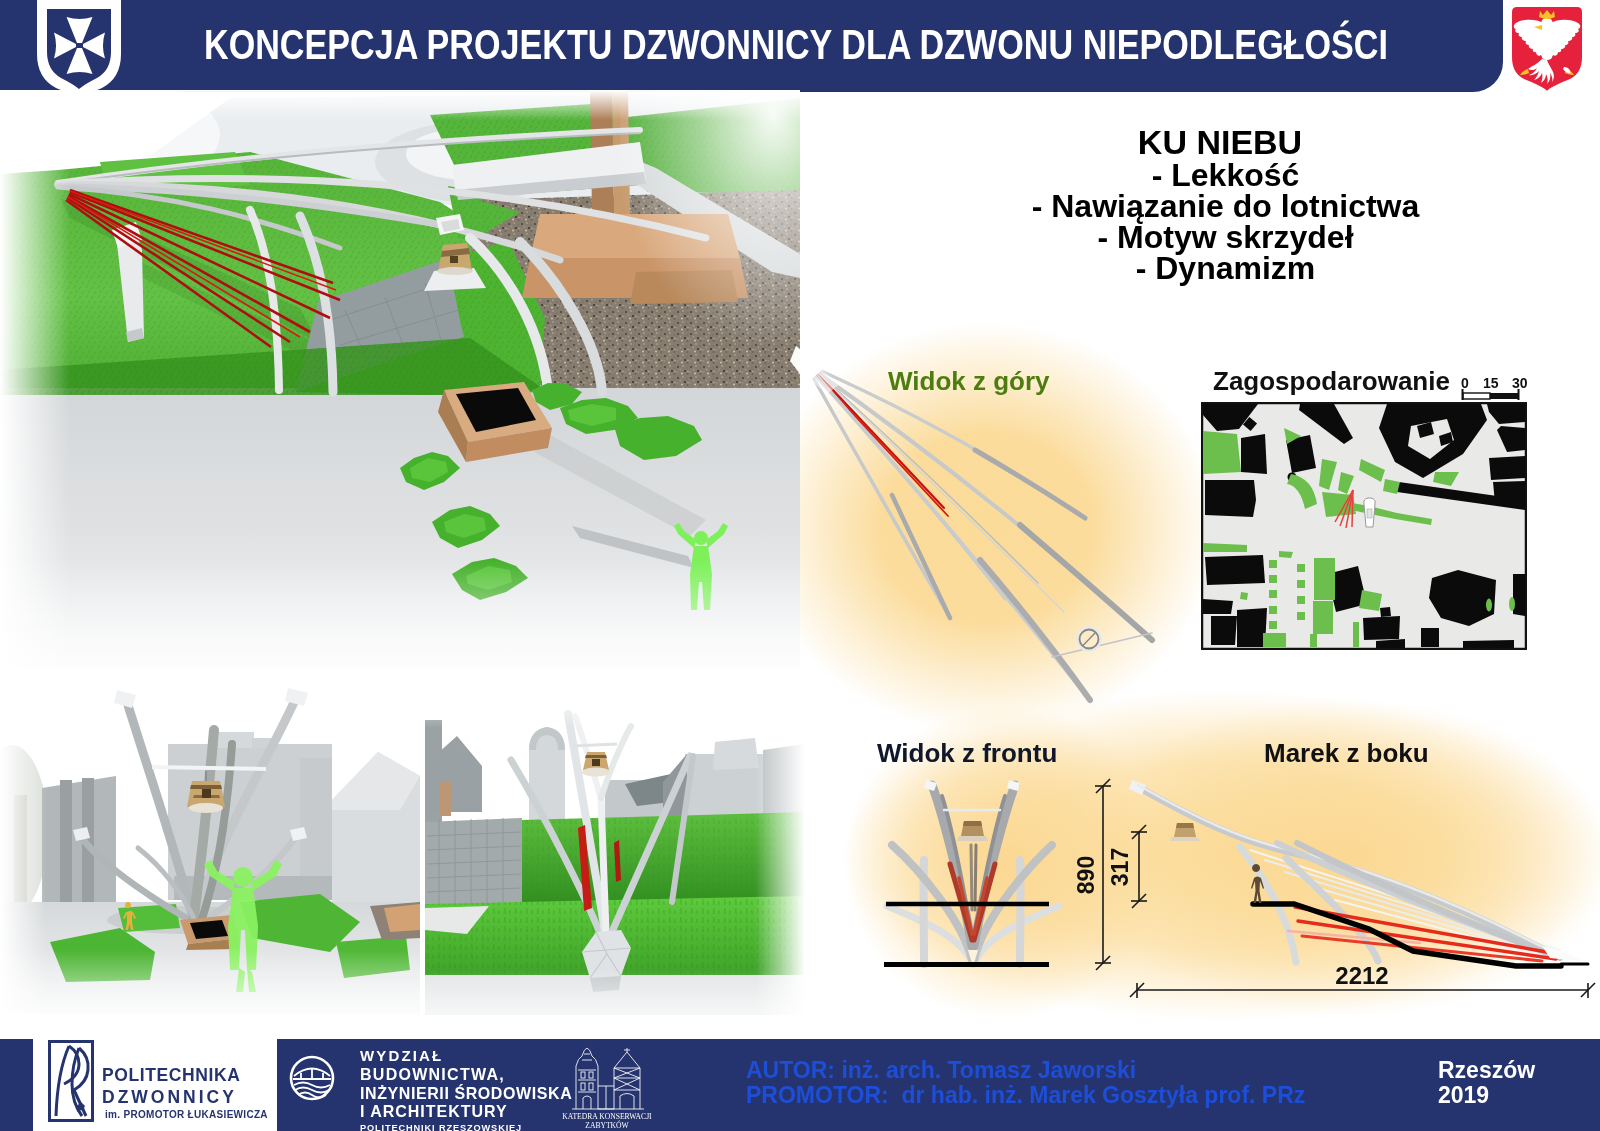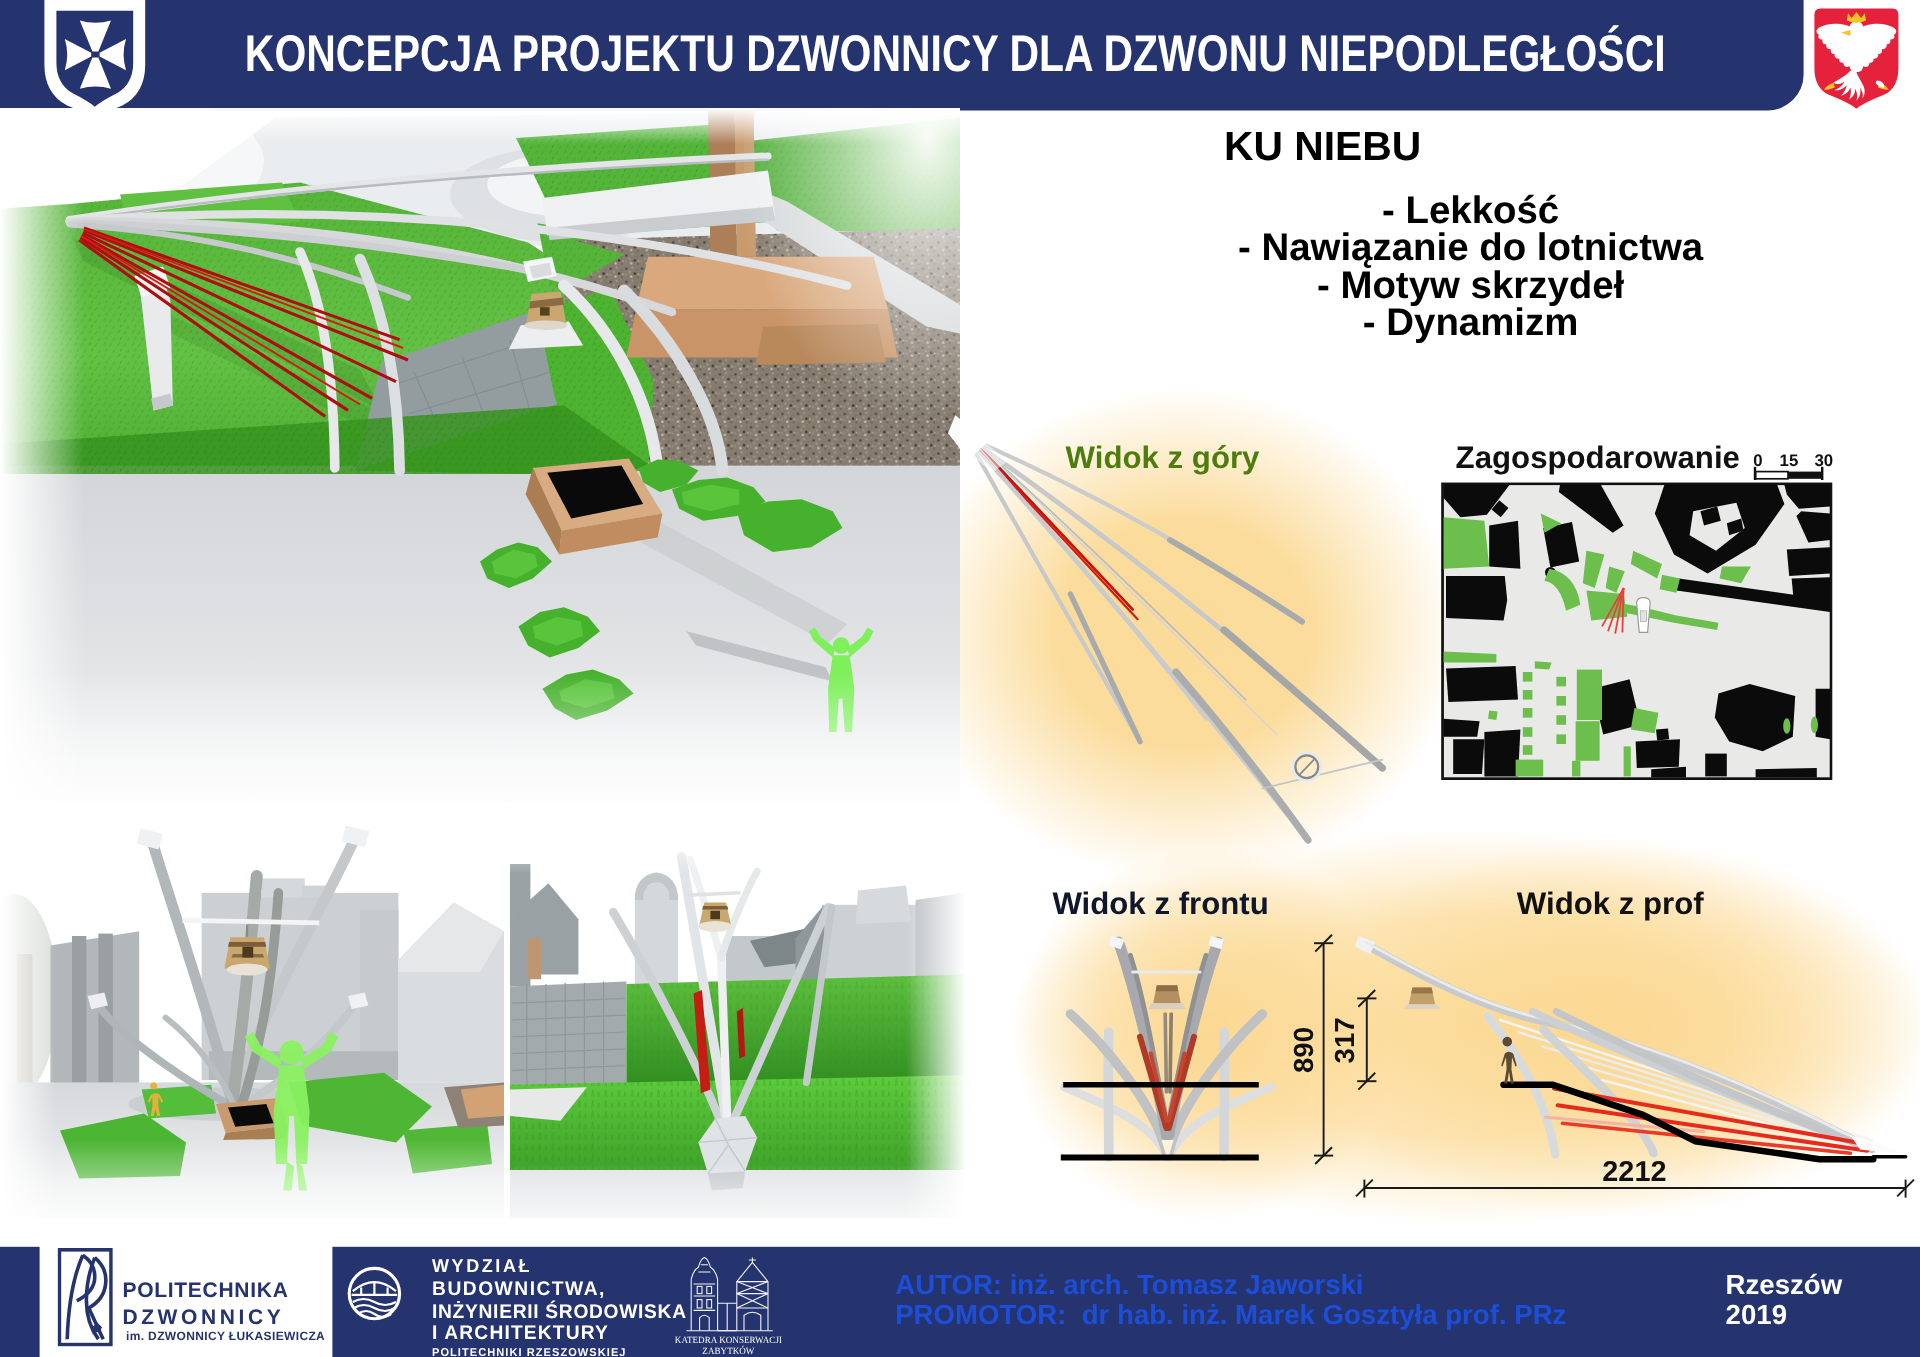--- a/index.html
+++ b/index.html
@@ -397,21 +397,21 @@
 
 <polygon points="157,272 171,252 196,250 206,268 196,296 165,298" fill="#e0e3e5"></polygon>
 <polygon points="165,298 196,296 194,310 168,312" fill="#c7cbcd"></polygon>
 <path d="M157,272 L206,268 M171,252 L182,274 L196,296 M182,274 L165,298" stroke="#c3c8ca" stroke-width="1.2" fill="none"></path>
 
 <rect x="0" y="290" width="380" height="65" fill="url(#fadeb3)"></rect>
 <rect x="330" y="0" width="50" height="355" fill="url(#fader3)"></rect>
 <rect x="0" y="0" width="380" height="48" fill="url(#fadeb3)" transform="translate(0,48) scale(1,-1)"></rect>
 </svg>
 
-<div class="abs" style="left:1020px;top:103px;width:400px;font-size:34px;font-weight:bold;color:#000;">KU NIEBU</div>
+<div class="abs" style="left:1020px;top:123px;width:400px;text-align:center;font-size:34px;font-weight:bold;color:#000;">KU NIEBU</div>
 
 <div class="abs" style="left:1023px;top:160px;width:405px;text-align:center;font-size:32px;font-weight:bold;color:#000;line-height:31px;">- Lekkość<br>- Nawiązanie do lotnictwa<br>- Motyw skrzydeł<br>- Dynamizm</div>
 
 <div class="abs" style="left:888px;top:366px;width:300px;font-size:26px;font-weight:bold;color:#4d7c0f;">Widok z góry</div>
 
 <svg class="abs" style="left:780px;top:340px;" width="420" height="380" viewBox="0 0 420 380">
 <g fill="none" stroke-linecap="round">
 
 <path d="M32,27 Q175,90 305,178" stroke="#c9cbcd" stroke-width="3.5"></path>
 <path d="M195,110 Q255,145 305,178" stroke="#a8aaac" stroke-width="5"></path>
@@ -547,21 +547,21 @@
 <g stroke="#e8413c" stroke-width="1.5" fill="none">
 <path d="M152,88 L134,120"></path>
 <path d="M152,88 L139,124"></path>
 <path d="M152,88 L145,126"></path>
 <path d="M152,88 L151,125"></path>
 </g>
 </svg>
 
 <div class="abs" style="left:877px;top:738px;width:300px;font-size:26px;font-weight:bold;color:#0f172a;">Widok z frontu</div>
 
-<div class="abs" style="left:1264px;top:738px;width:300px;font-size:26px;font-weight:bold;color:#111;">Widok z prof</div>
+<div class="abs" style="left:1264px;top:738px;width:300px;font-size:26px;font-weight:bold;color:#111;">Marek z boku</div>
 
 <svg class="abs" style="left:860px;top:760px;" width="260" height="250" viewBox="0 0 260 250">
 <g fill="none" stroke-linecap="round">
 
 <path d="M113,204 C100,175 60,160 27,146" stroke="#dcdedf" stroke-width="7"></path>
 <path d="M114,204 C126,175 166,160 199,146" stroke="#dcdedf" stroke-width="7"></path>
 
 <path d="M64,204 C64,170 63,130 64,100" stroke="#d4d6d8" stroke-width="8"></path>
 <path d="M160,204 C160,170 161,130 160,100" stroke="#d4d6d8" stroke-width="8"></path>
 
@@ -666,21 +666,21 @@
 <g stroke="#25346e" fill="none">
 <path d="M21,6 C13,24 9,46 8,76" stroke-width="3"></path>
 <path d="M21,6 C27,10 31,16 31,24 C31,34 24,40 16,44" stroke-width="3"></path>
 <path d="M31,8 C26,20 24,34 24,44 C24,58 28,68 34,76" stroke-width="3"></path>
 <path d="M31,8 C38,14 41,22 40,30 C39,40 33,46 26,50 L38,76" stroke-width="3"></path>
 </g>
 <path d="M33,62 L29,66 Q31,69 29,72 L33,70 L37,72 Q35,69 37,66 Z" fill="#25346e"></path>
 </svg>
 
 <div class="abs" style="left:102px;top:1064px;font-size:17.5px;font-weight:bold;color:#25346e;line-height:22px;letter-spacing:0.6px;">POLITECHNIKA<br><span style="letter-spacing:3px;">DZWONNICY</span></div>
-<div class="abs" style="left:105px;top:1109px;font-size:10px;font-weight:bold;color:#25346e;letter-spacing:0.3px;">im. DZWONNICY ŁUKASIEWICZA</div>
+<div class="abs" style="left:105px;top:1109px;font-size:10px;font-weight:bold;color:#25346e;letter-spacing:0.3px;">im. PROMOTOR ŁUKASIEWICZA</div>
 
 <div class="abs" style="left:277px;top:1039px;width:1323px;height:92px;background:#25346e;"></div>
 
 <svg class="abs" style="left:289px;top:1055px;" width="46" height="46" viewBox="0 0 46 46">
 <circle cx="23" cy="23" r="21" fill="none" stroke="#fff" stroke-width="2.6"></circle>
 <g stroke="#fff" fill="none" stroke-width="1.8">
 <path d="M5,21 Q23,6 41,21"></path>
 <path d="M4,24 L42,24"></path>
 <path d="M12,24 L12,18 M23,24 L23,13 M34,24 L34,18"></path>
 <path d="M5,30 Q14,25 23,30 T41,30"></path>

